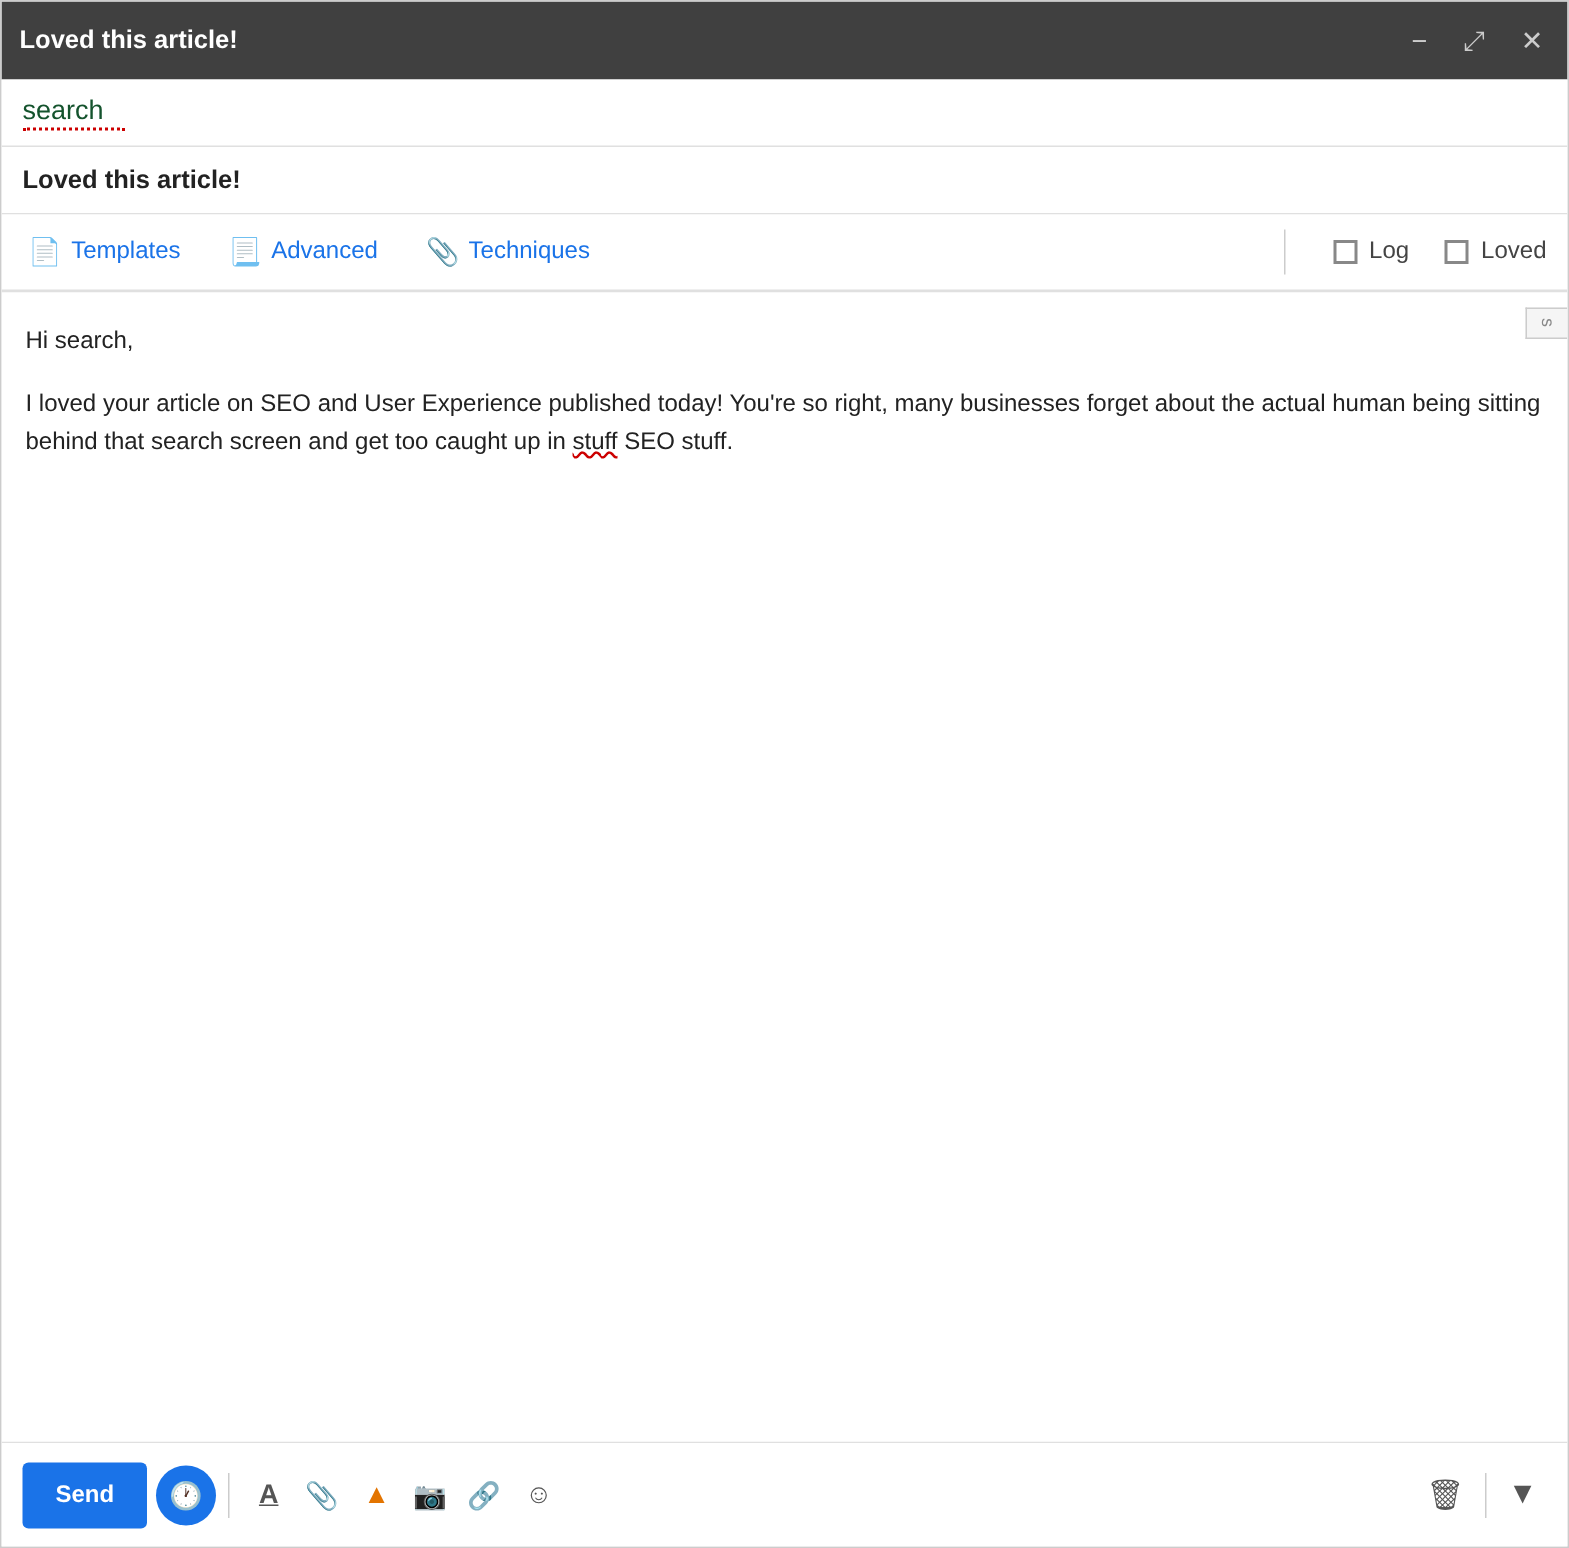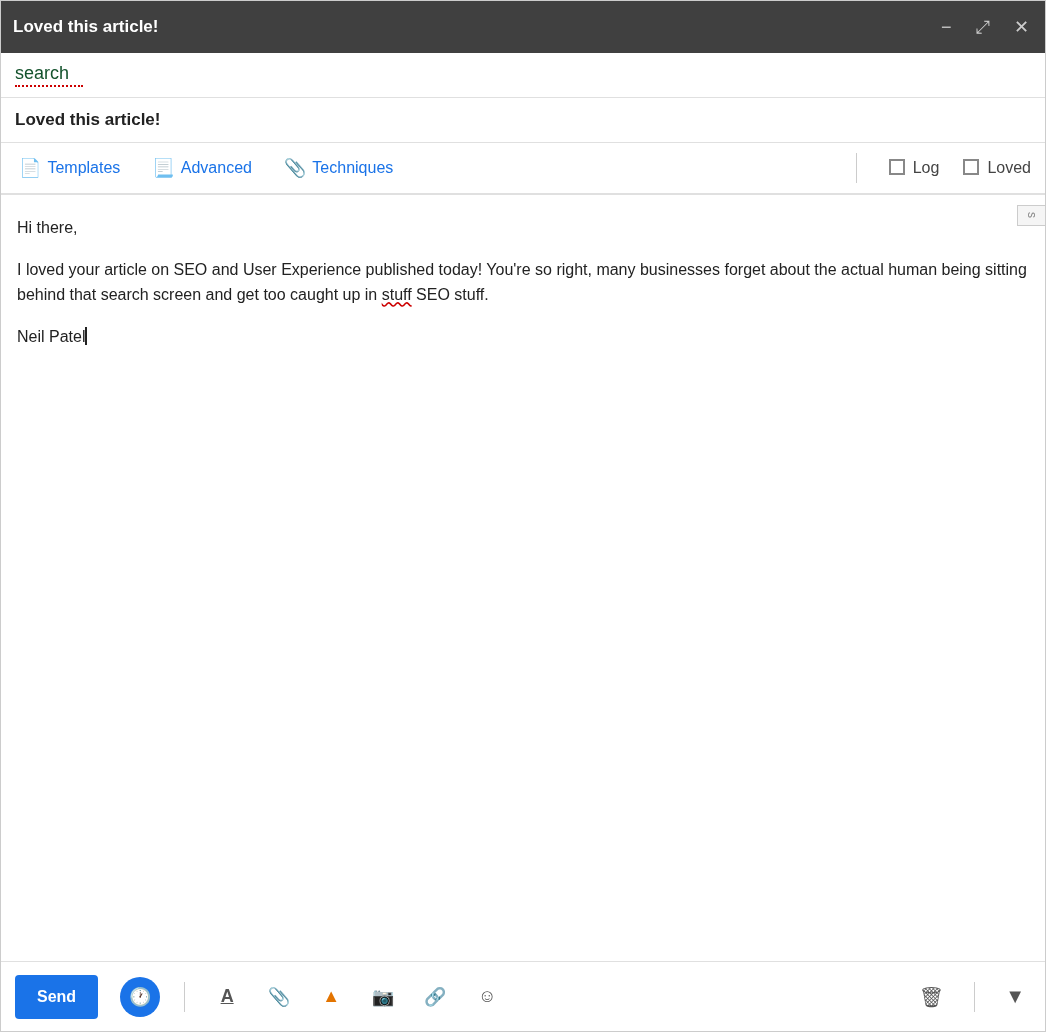--- a/index.html
+++ b/index.html
@@ -105,20 +105,21 @@
     }
     .toolbar-divider {
       width: 1px;
       height: 30px;
       background: #ccc;
       margin: 0 8px;
     }
     .toolbar-spacer { flex: 1; }
     .checkbox-item {
       display: flex;
+      align-items: center;
       gap: 8px;
       font-size: 16px;
       color: #444;
       cursor: pointer;
     }
     .checkbox-item input[type="checkbox"] {
       width: 16px;
       height: 16px;
       border: 2px solid #888;
       appearance: none;
@@ -171,21 +172,21 @@
       letter-spacing: 1px;
     }
 
     
     .bottom-toolbar {
       background: #fff;
       border-top: 1px solid #e0e0e0;
       display: flex;
       align-items: center;
       padding: 12px 14px;
-      gap: 16px;
+      gap: 0;
       flex-shrink: 0;
       height: 70px;
     }
     .send-btn {
       background: #1a73e8;
       color: #fff;
       border: none;
       border-radius: 4px;
       padding: 10px 22px;
       font-size: 16px;
@@ -287,23 +288,22 @@
       <span>Log</span>
     </label>
     <label class="checkbox-item">
       <input type="checkbox" style="">
       <span>Loved</span>
     </label>
   </div>
 
   <div class="compose-body">
     <div class="side-tab">s</div>
-    <p>Hi there,</p>
+    <p>Hi search,</p>
     <p>I loved your article on SEO and User Experience published today! You're so right, many businesses forget about the actual human being sitting behind that search screen and get too caught up in <span class="misspelled">stuff</span> SEO stuff.</p>
-    <p><span>Neil Patel</span><span class="cursor-blink"></span></p>
   </div>
 
   <div class="bottom-toolbar">
     <button class="send-btn">Send</button>
     <button class="schedule-btn">
       <span>🕐</span>
     </button>
     <div class="bottom-divider"></div>
     <button class="format-btn">
       <span style="font-size:18px; font-weight:bold; text-decoration: underline; color:#555;">A</span>

